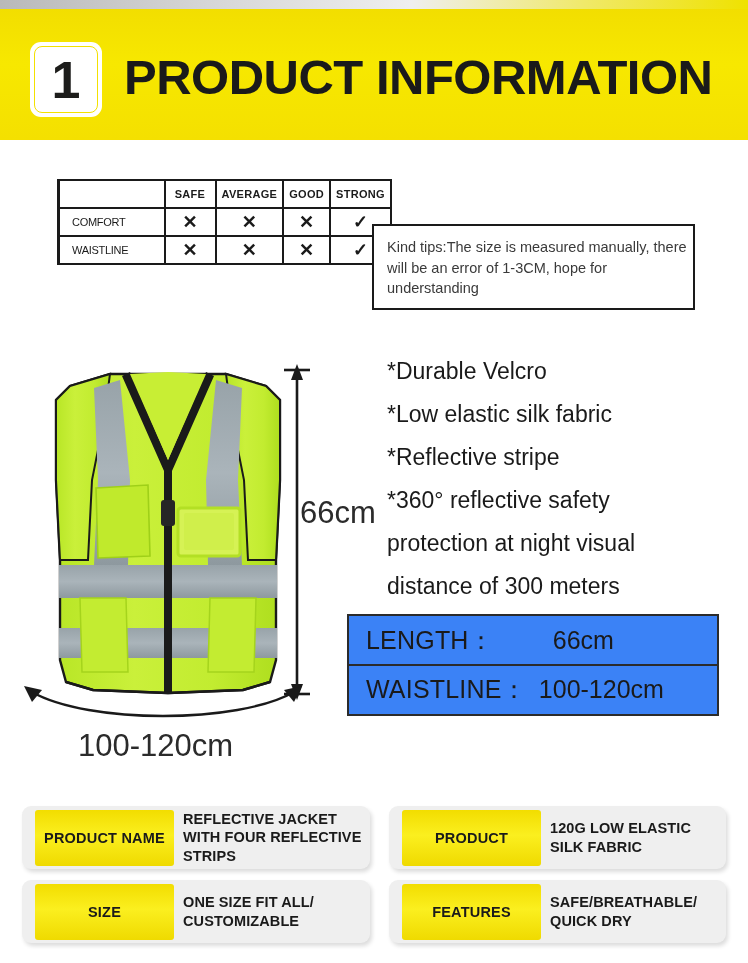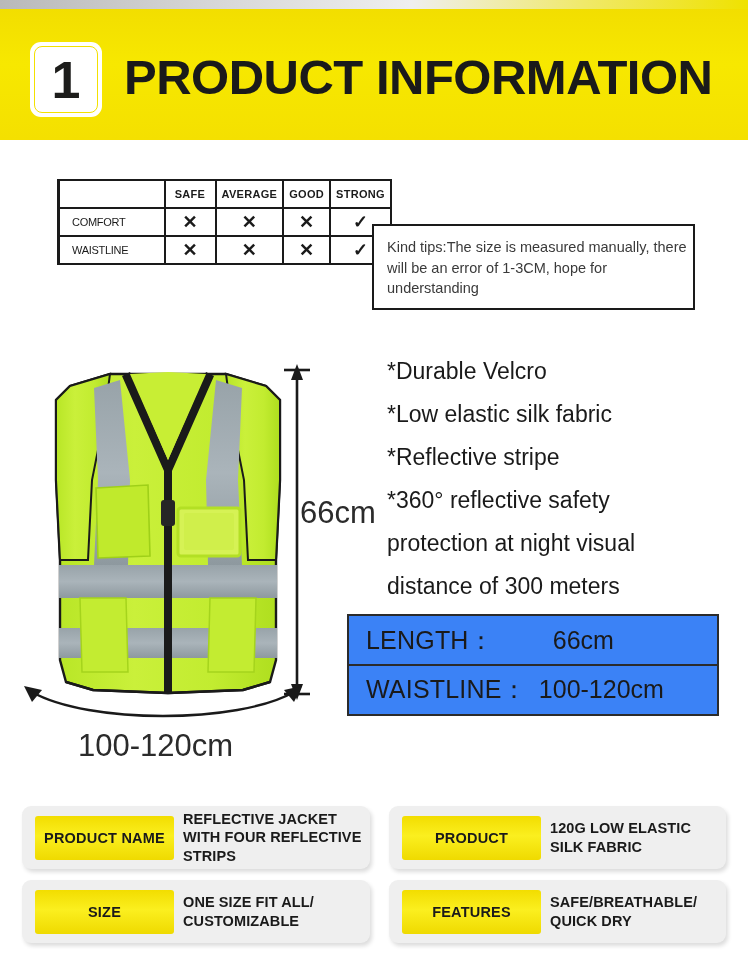--- a/index.html
+++ b/index.html
@@ -123,21 +123,21 @@
   .card {
     position: absolute; background: #efefef; border-radius: 9px;
     box-shadow: 2px 3px 4px rgba(0,0,0,0.14);
     display: flex; align-items: center;
   }
   .card-l { left: 22px; width: 348px; }
   .card-r { left: 389px; width: 337px; }
   .card-t { top: 6px; height: 63px; }
   .card-b { top: 80px; height: 63px; }
   .card-tag {
-    margin-left: 13px; height: 44px; border-radius: 3px;
+    margin-left: 13px; height: 56px; border-radius: 3px;
     background: linear-gradient(to bottom, #f2dd00 0%, #fbef1f 45%, #efda00 100%);
     display: flex; align-items: center; justify-content: center;
     color: #1a1a1a; font-size: 14.5px; font-weight: bold; letter-spacing: 0.2px;
     flex: 0 0 auto; font-family: "Liberation Sans", sans-serif;
   }
   .card-l .card-tag { width: 139px; }
   .card-r .card-tag { width: 139px; }
   .card-text {
     margin-left: 9px; font-size: 14.5px; font-weight: bold; color: #1a1a1a;
     line-height: 1.28; letter-spacing: 0.1px;

